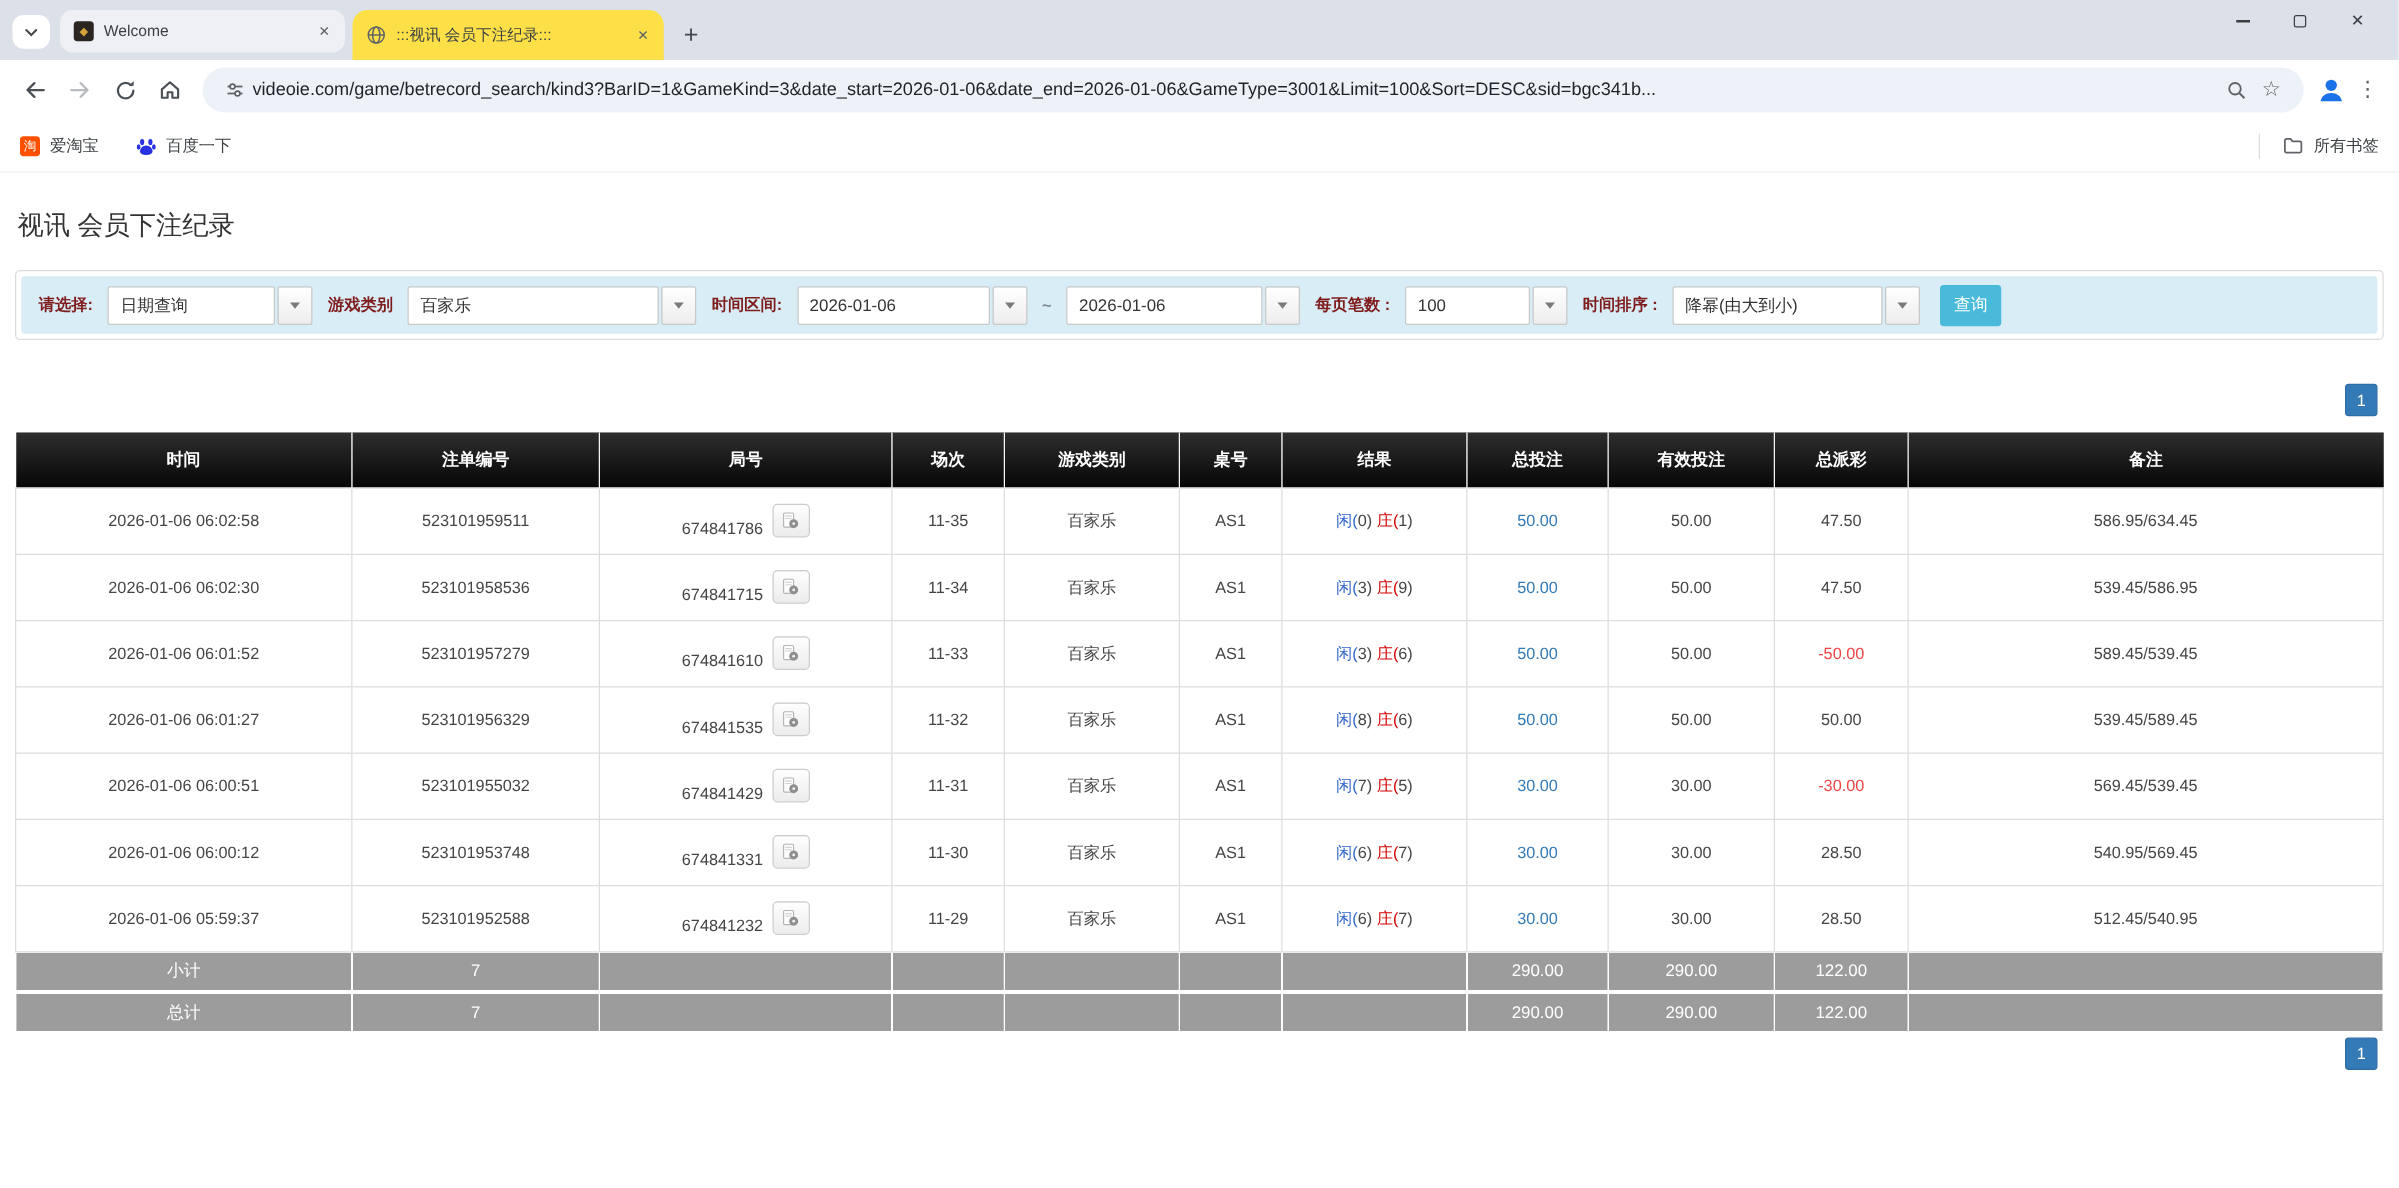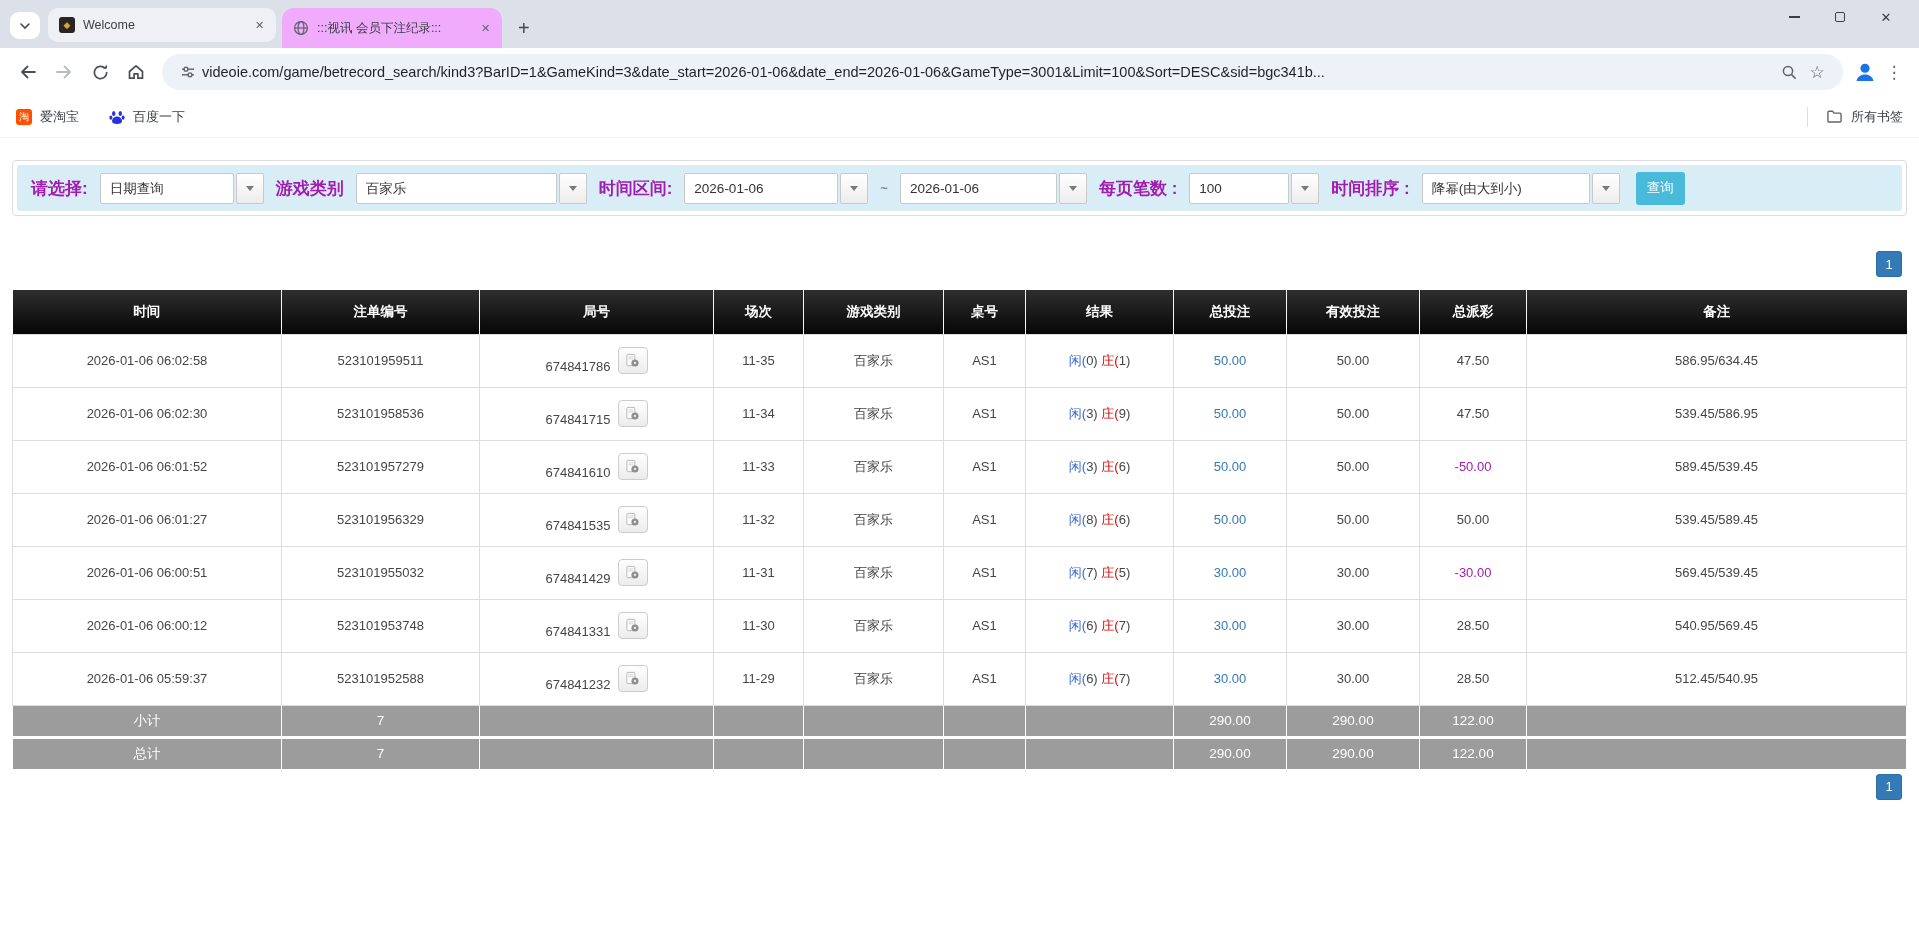--- a/index.html
+++ b/index.html
@@ -5,21 +5,21 @@
   * { box-sizing: border-box; margin: 0; padding: 0; }
   html,body { width:1919px; height:950px; overflow:hidden;
     font-family:"Liberation Sans","DejaVu Sans",sans-serif; background:#fff; }
 
   
   .tabstrip { height:48px; background:#dce0e8; display:flex; align-items:flex-end; padding:0 10px; }
   .tab-search-btn { width:30px; height:27px; background:#fff; border-radius:9px;
     display:flex; align-items:center; justify-content:center; margin:0 8px 9px 0; cursor:pointer; }
   .tab { display:flex; align-items:center; gap:8px; padding:0 8px 0 11px; cursor:pointer; }
   .tab.inactive { background:#eef0f5; height:34px; border-radius:10px; margin:0 6px 6px 0; width:228px; }
-  .tab.active { background:#f0abfc; height:40px; border-radius:12px 12px 0 0; width:220px; margin-right:6px; }
+  .tab.active { background:#fde047; height:40px; border-radius:12px 12px 0 0; width:249px; margin-right:6px; }
   .tab-title { flex:1; font-size:12.5px; color:#3a3f45; white-space:nowrap; overflow:hidden; }
   .tab-close { width:17px; height:17px; border-radius:50%; display:flex; align-items:center;
     justify-content:center; font-size:11px; color:#5f6368; cursor:pointer; }
   .favicon { width:16px; height:16px; flex:0 0 16px; display:flex; align-items:center; justify-content:center; }
   .fav-welcome { background:#2a2520; border-radius:3px; color:#d4a43a; font-size:9px; }
   .newtab-btn { font-size:20px; color:#44484d; padding:0 10px 8px; cursor:pointer; }
   .win-controls { margin-left:auto; display:flex; align-self:flex-start; }
   .win-btn { width:46px; height:34px; display:flex; align-items:center; justify-content:center; cursor:pointer; }
   .ic-min { width:11px; height:1.4px; background:#3c4043; }
   .ic-max { width:10px; height:10px; border:1.4px solid #3c4043; border-radius:2px; }
@@ -46,21 +46,21 @@
   .bm-sep { width:1px; height:20px; background:#dadce0; margin-right:8px; }
   .all-bookmarks { display:flex; align-items:center; gap:8px; font-size:13px; color:#3c4043; cursor:pointer; }
 
   
   .page { padding:0 12px; background:#fff; }
   .page-title { font-size:21px; font-weight:500; color:#333; margin:28px 0 0 2px; }
 
   .filter-panel { margin-top:22px; border:1px solid #dcdcdc; border-radius:4px; padding:4px; }
   .filter-bar { background:#d9edf7; border-radius:3px; height:46px; display:flex;
     align-items:center; padding:0 14px; gap:12px; }
-  .flabel { font-size:17px; font-weight:bold; color:#a21caf; white-space:nowrap; }
+  .flabel { font-size:13px; font-weight:bold; color:#7f1d1d; white-space:nowrap; }
   .tilde { font-size:13px; color:#7f8b93; font-weight:bold; }
   .combo { display:inline-flex; height:31px; flex:0 0 auto; }
   .combo .val { flex:1; min-width:0; border:1px solid #c9c9c9; border-radius:2px; background:#fff;
     padding:0 9px; line-height:29px; font-size:13.5px; color:#333; white-space:nowrap; overflow:hidden; }
   .combo .arrow { width:28px; margin-left:2px; border:1px solid #c9c9c9; border-radius:2px;
     background:linear-gradient(#ffffff,#ededed); display:flex; align-items:center;
     justify-content:center; cursor:pointer; }
   .combo .arrow::after { content:""; border:4px solid transparent; border-top:5px solid #7a7a7a; margin-top:5px; }
   .c0{width:164px}.c1{width:231px}.c2{width:184px}.c3{width:187px}.c4{width:130px}.c5{width:198px}
   .btn-search { width:49px; height:33px; border:none; border-radius:3px; background:#49bada;
@@ -86,21 +86,21 @@
   .bets td { height:53px; border:1px solid #ddd; text-align:center; font-size:13px;
     color:#454545; background:#fff; overflow:hidden; }
   .round-wrap { display:inline-flex; align-items:flex-end; }
   .film-btn { display:inline-flex; align-items:center; justify-content:center; width:30px; height:27px;
     border:1px solid #ccc; border-radius:4px; background:linear-gradient(#fefefe,#ececec);
     margin-left:7px; cursor:pointer; }
   .tok { display:inline-block; }
   .tok-player::first-letter { color:#3366cc; }
   .tok-banker::first-letter { color:#d30000; }
   .link-val { color:#337ab7; cursor:pointer; }
-  .neg { color:#a21caf; }
+  .neg { color:#ef4444; }
   tr.sum td { height:32px; background:#9c9c9c; color:#fff; border:1px solid #fff; font-size:13.5px; }
   tr.sum-total td { border-top:3px solid #fff; }
 
   svg { display:block; }
 </style>
 </head>
 <body>
 
 <div class="tabstrip">
   <div class="tab-search-btn">
@@ -227,20 +227,21 @@
         <svg width="17" height="17" viewBox="0 0 16 16">
             <path d="M1.8 4.2c0-.7.5-1.2 1.2-1.2h3.1l1.4 1.8h5.5c.7 0 1.2.5 1.2 1.2v6c0 .7-.5 1.2-1.2 1.2H3c-.7 0-1.2-.5-1.2-1.2z" fill="none" stroke="#5f6368" stroke-width="1.3"></path>
           </svg>
       </span>
       <span>所有书签</span>
     </div>
   </div>
 </div>
 
 <div class="page">
+  <h1 class="page-title">视讯 会员下注纪录</h1>
 
   <div class="filter-panel">
     <div class="filter-bar">
       <span class="flabel">请选择:</span>
       <span class="combo c0">
         <span class="val">日期查询</span>
         <span class="arrow"></span>
       </span>
 
       <span class="flabel">游戏类别</span>

